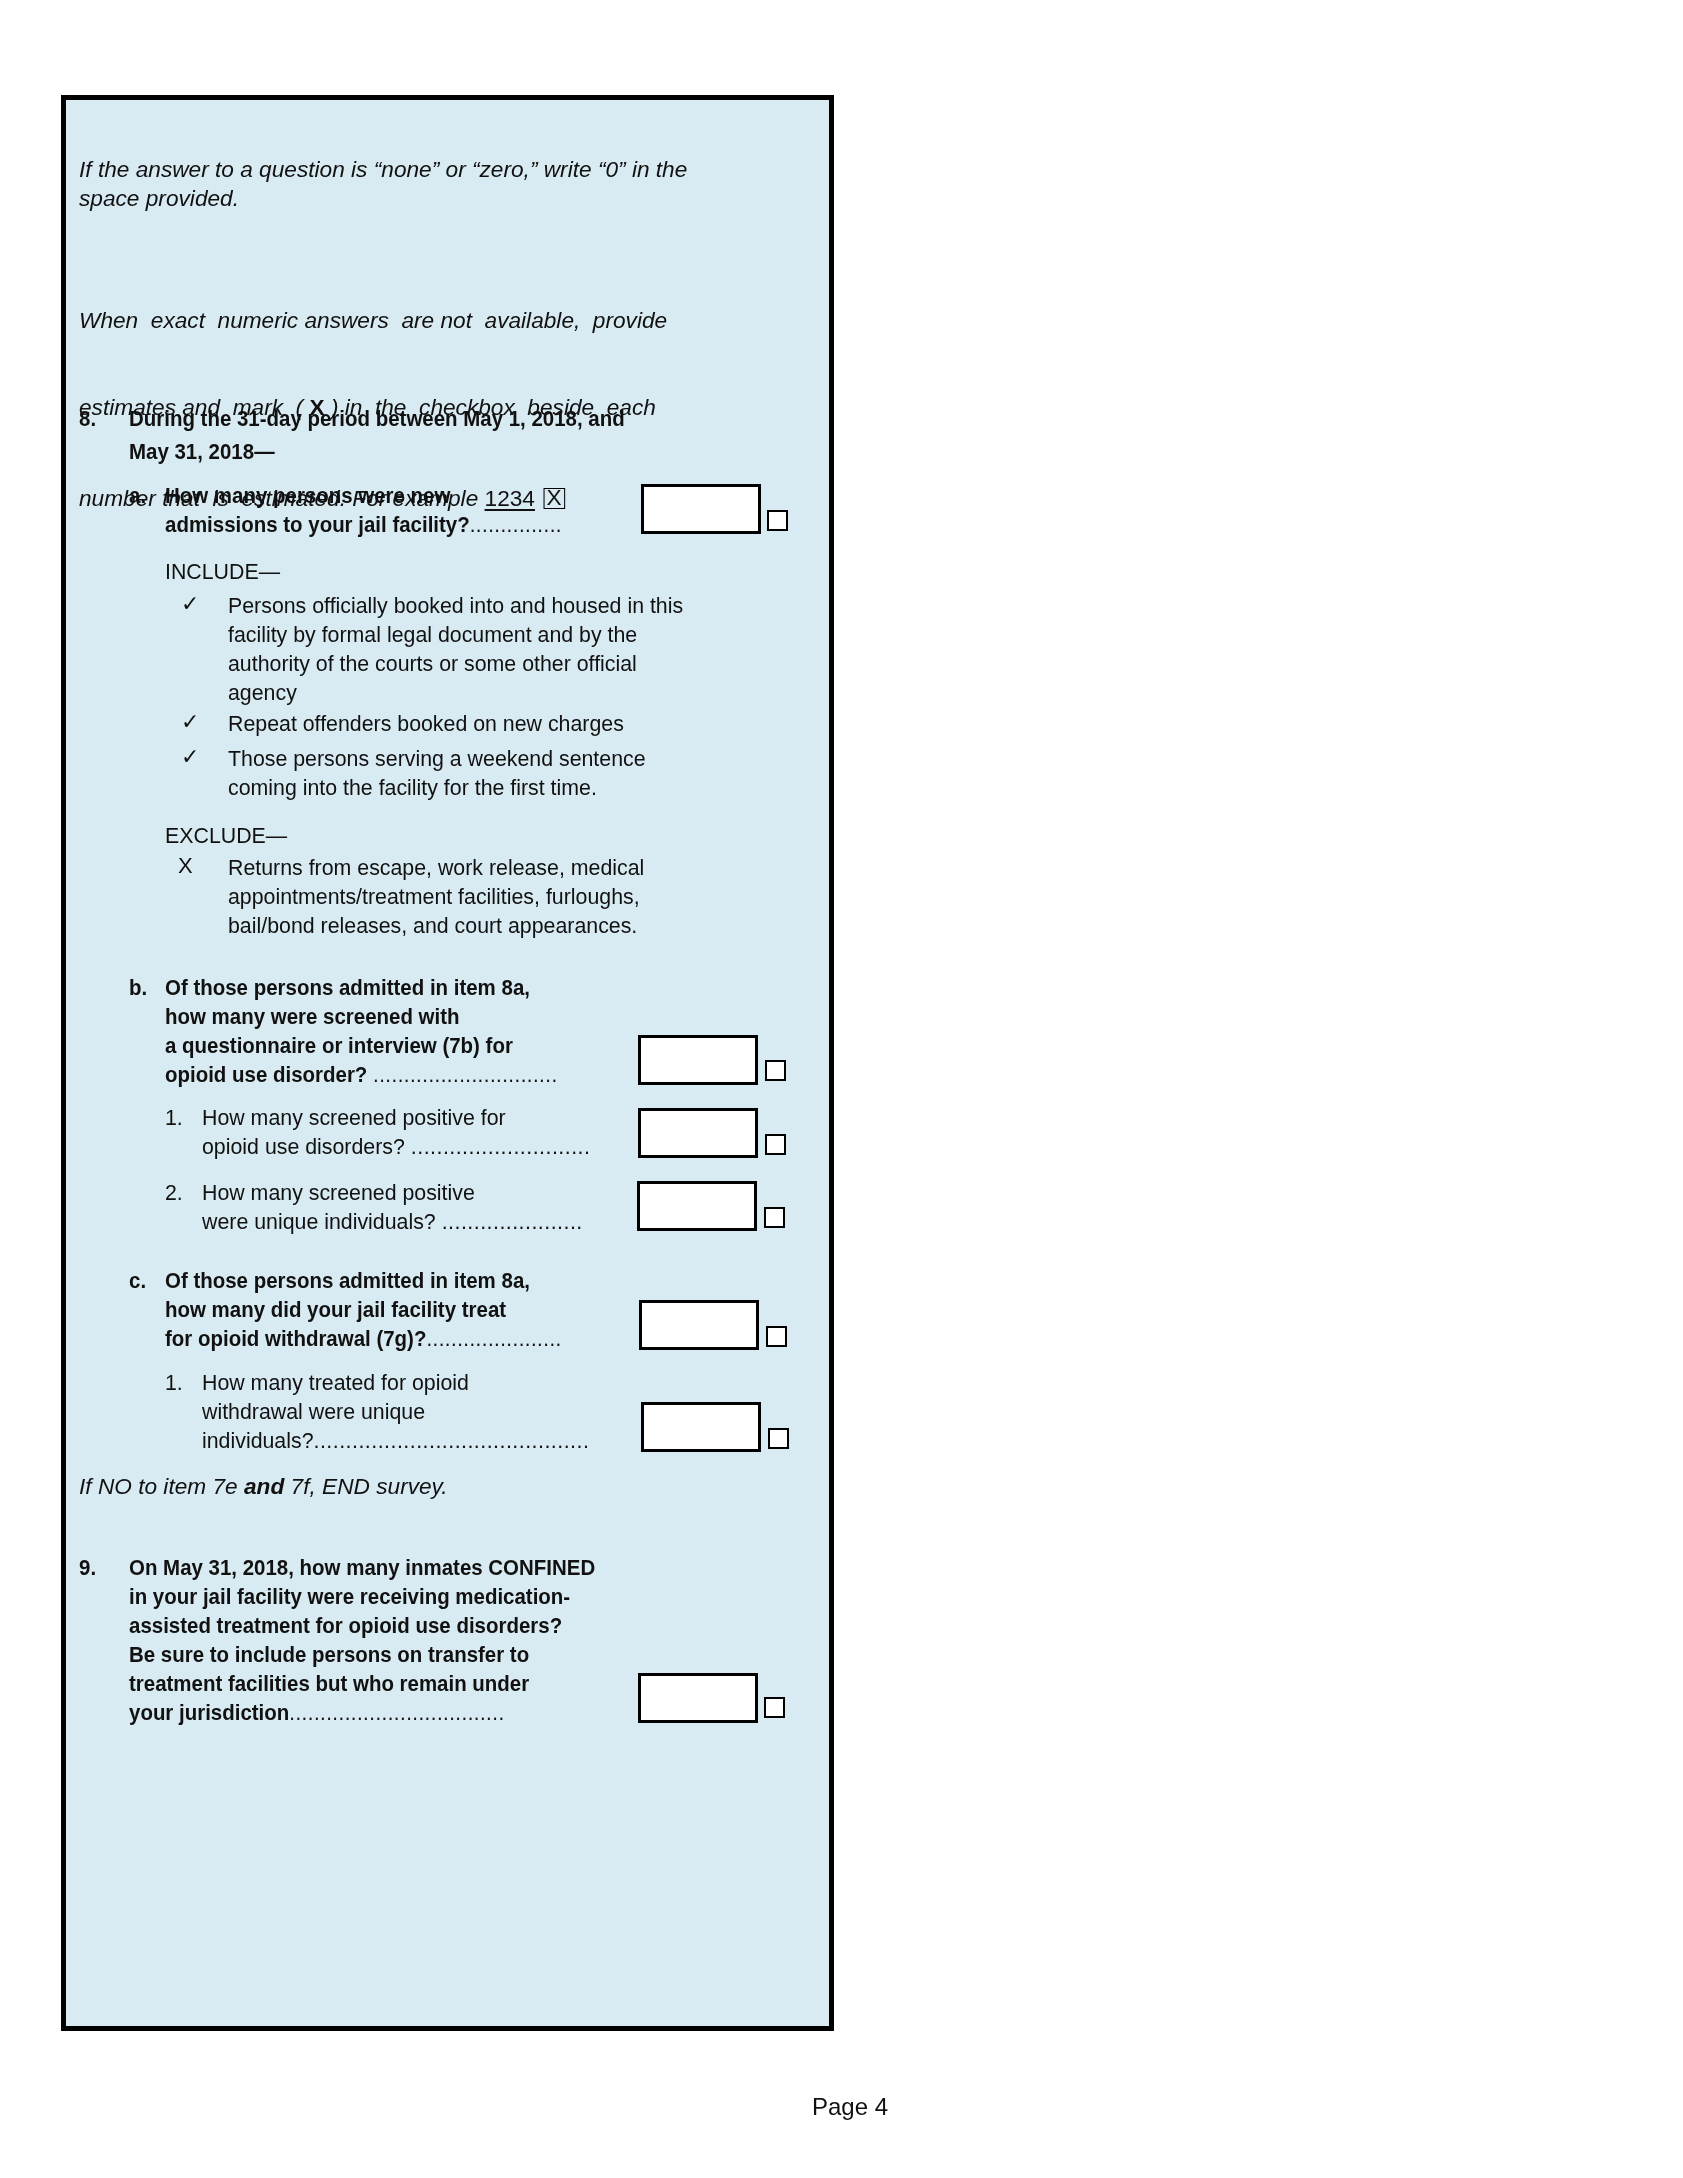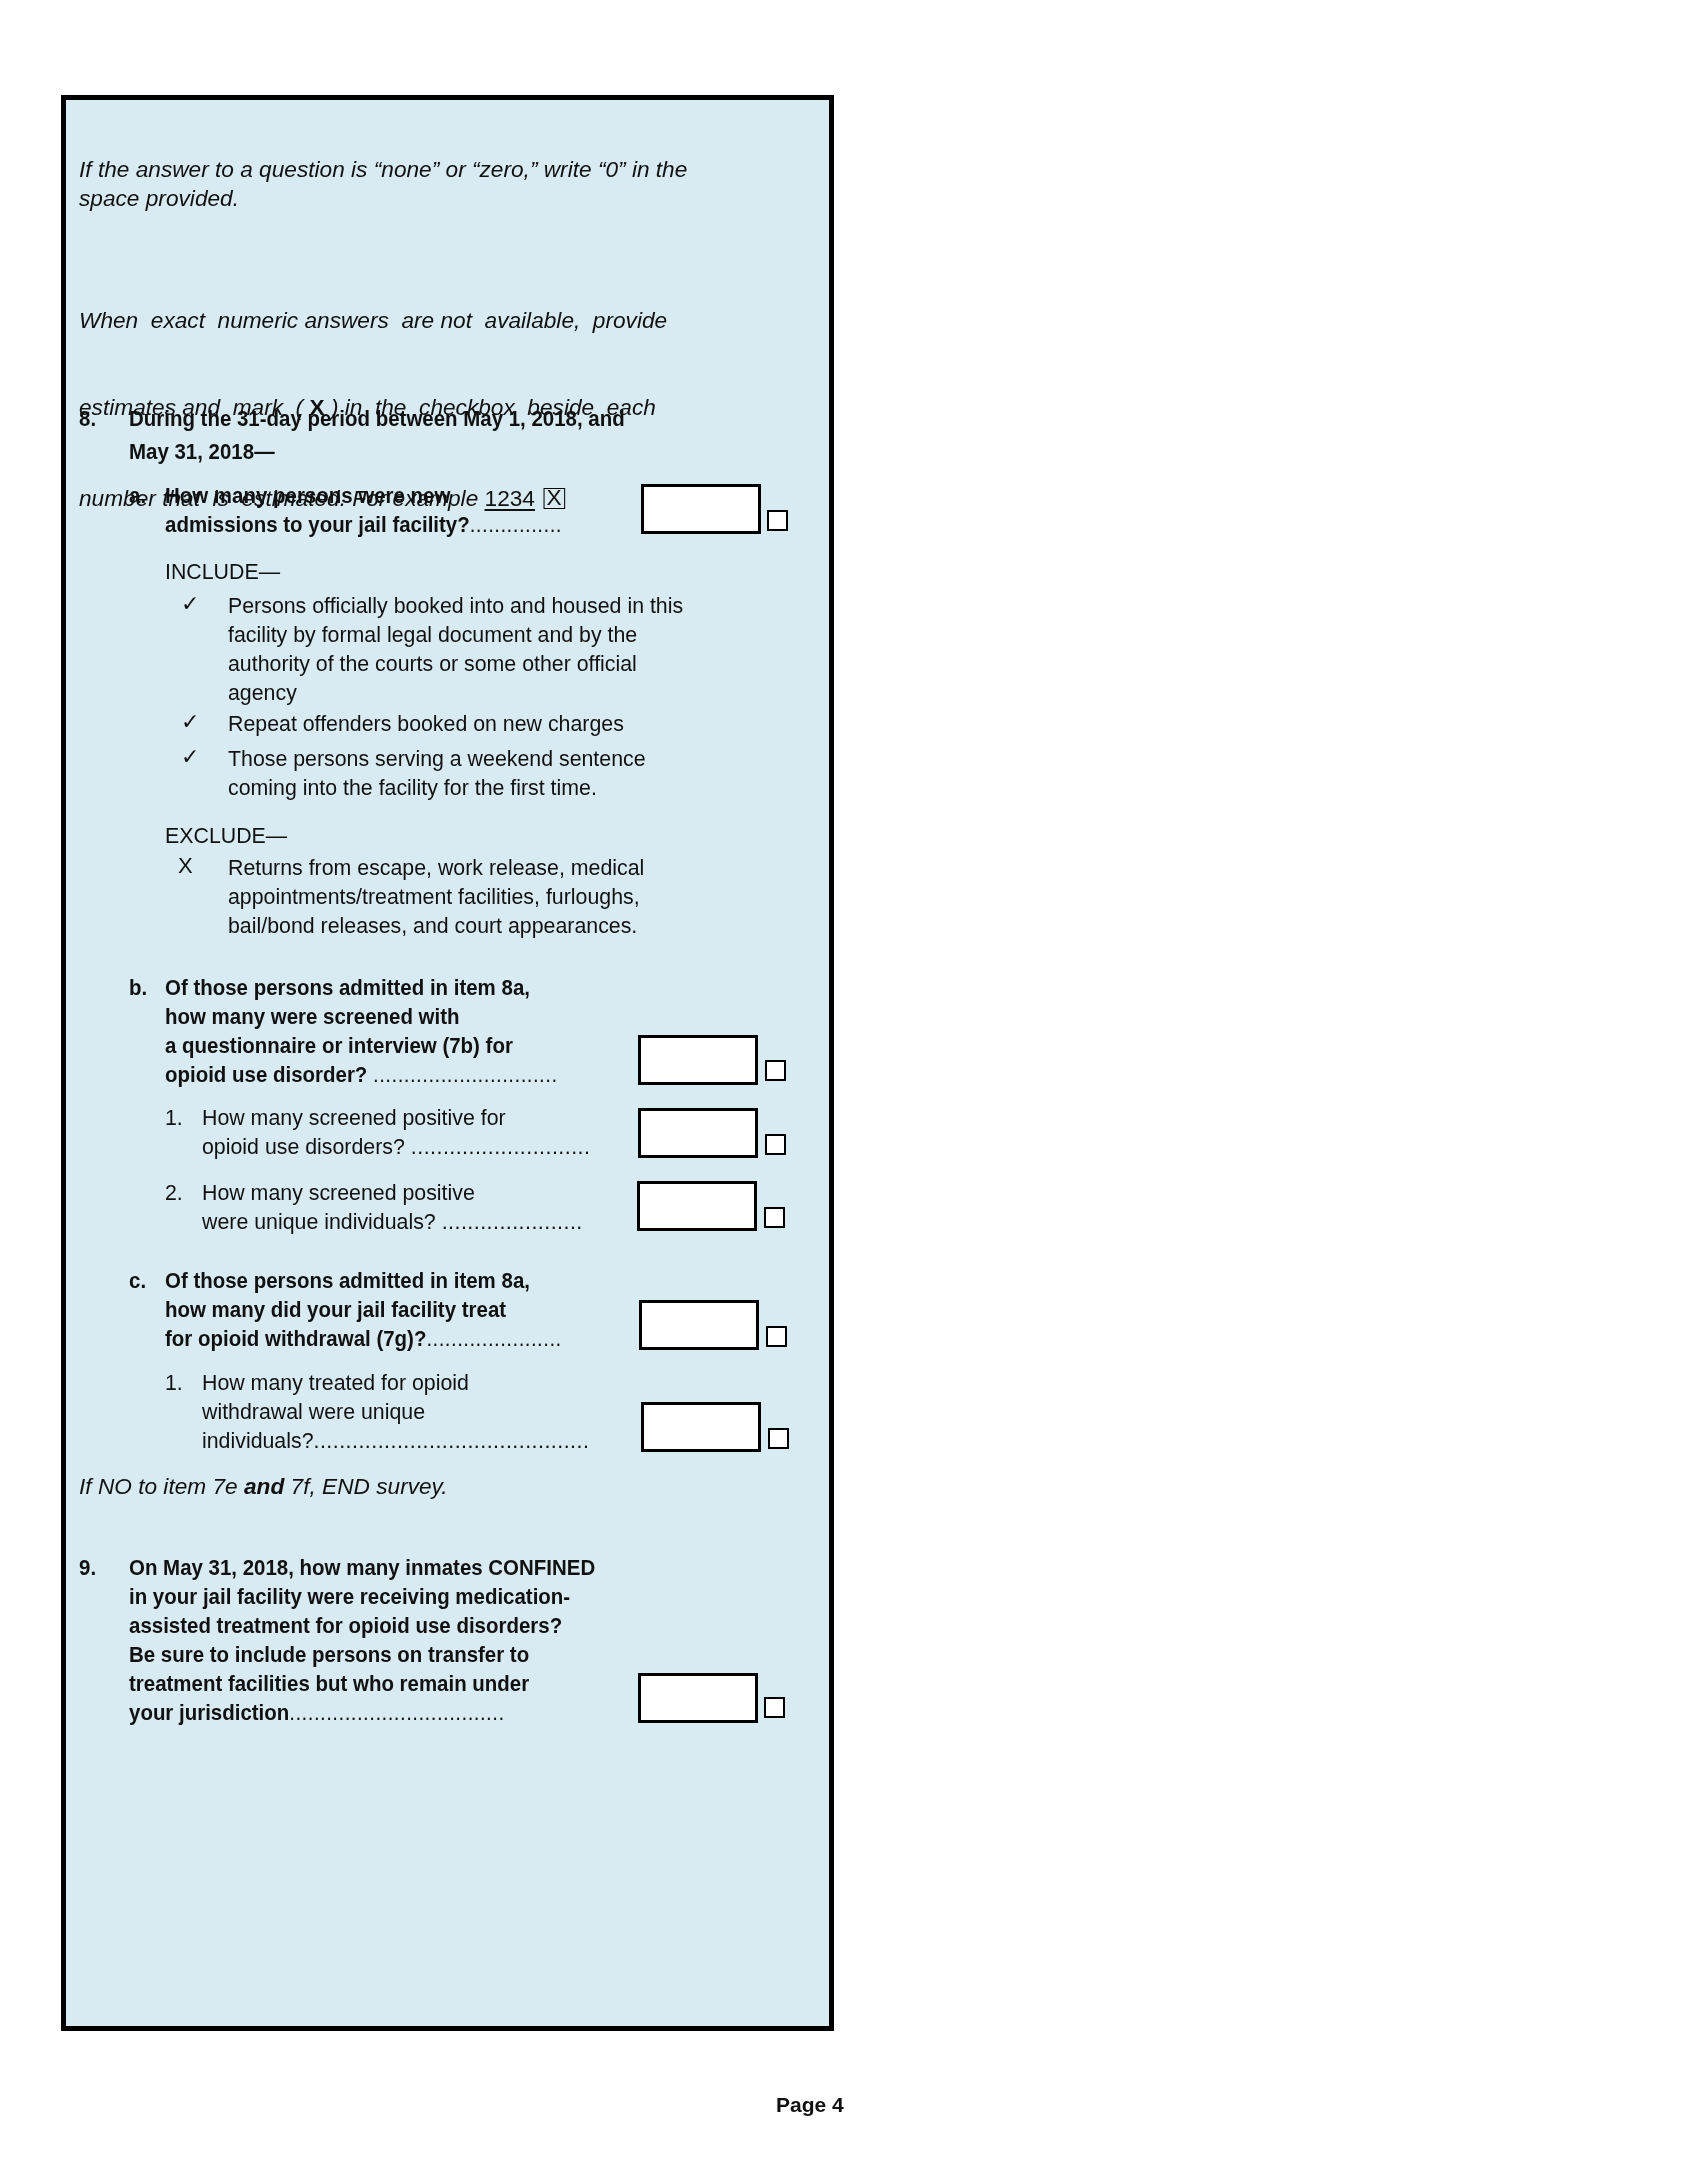--- a/index.html
+++ b/index.html
@@ -16,21 +16,21 @@
          box-sizing:content-box; }
   .ans input { width:100%; height:100%; border:0; outline:none; background:transparent;
                font-family:"Liberation Sans", sans-serif; font-size:22px; padding:0 6px; box-sizing:border-box; }
   .chk { position:absolute; width:17px; height:17px; border:2.5px solid #000; background:#fff; }
   .dots { letter-spacing:0.5px; font-weight:normal; }
   .mark { position:absolute; font-size:22px; }
   .ex-box { display:inline-block; width:19px; height:19px; border:1.5px solid #000; position:relative;
             vertical-align:-3px; margin-left:8px; font-style:normal; }
   .ex-box span { position:absolute; left:0; top:-4px; width:19px; text-align:center; font-size:22px; line-height:26px; }
   .u { text-decoration:underline; text-underline-offset:3px; }
-  .page-num { position:absolute; left:776px; top:2093px; font-size:21px;font-weight:bold; }
+  .page-num { position:absolute; left:812px; top:2093px; font-size:24px; }
 </style>
 </head>
 <body>
 
 <div class="panel"></div>
 
 <div class="t it" style="left:79px;top:155px;">
   <div>If the answer to a question is “none” or “zero,” write “0” in the</div>
   <div>space provided.</div>
 </div>

